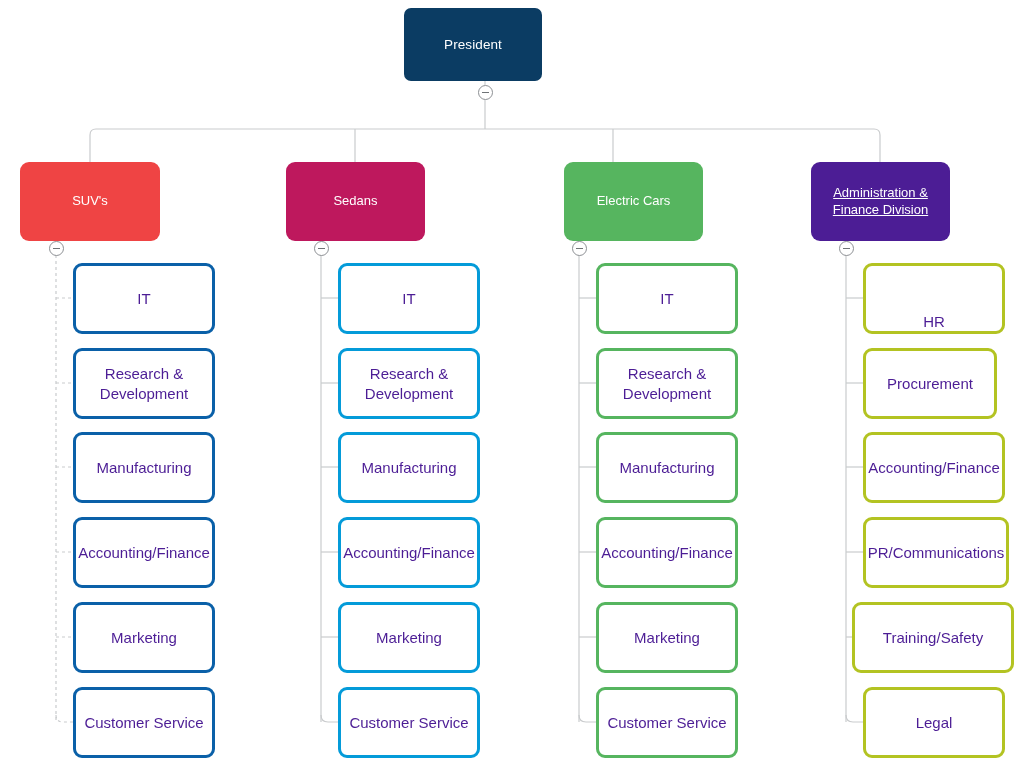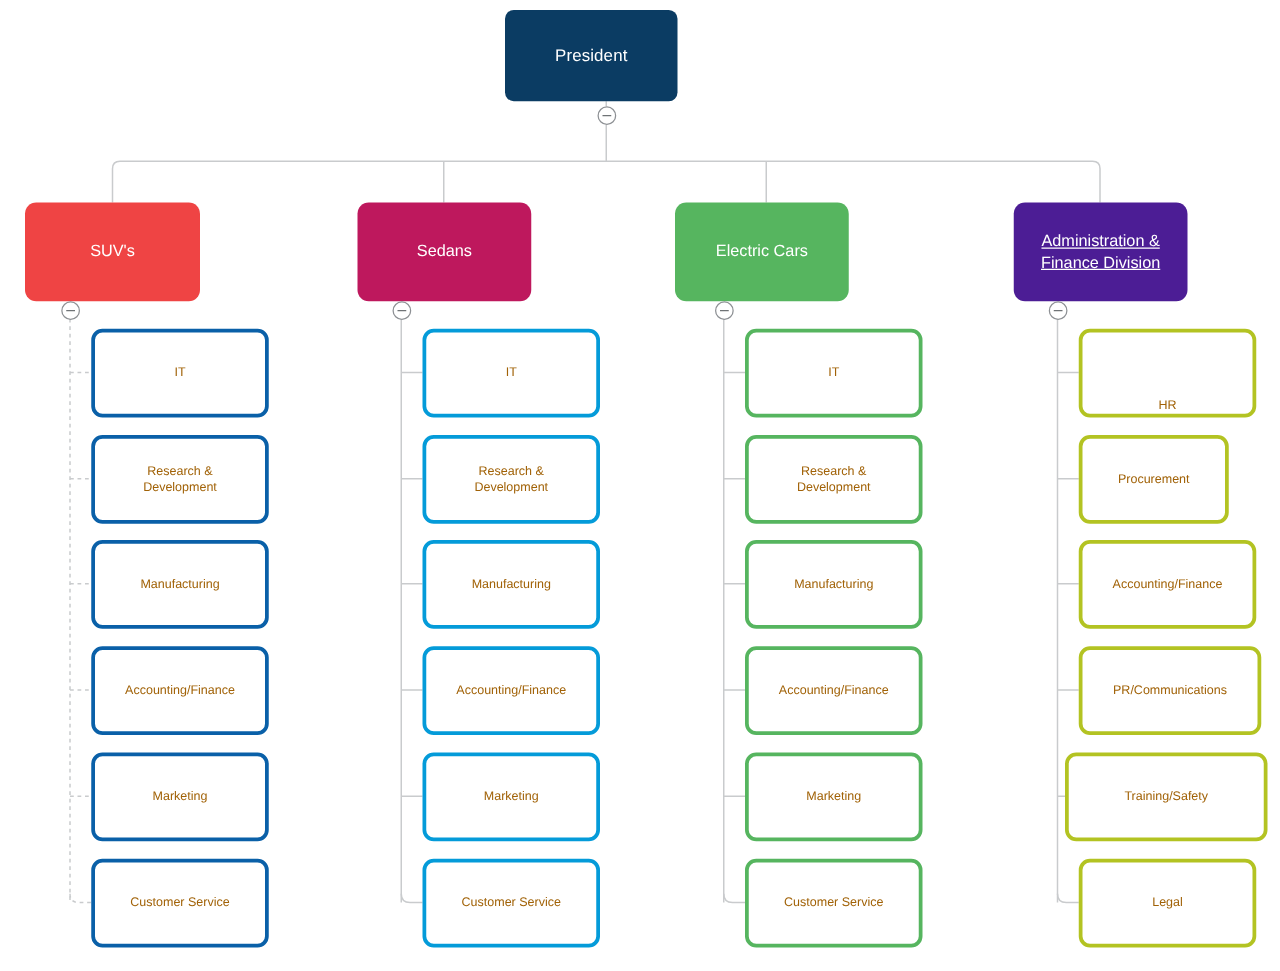--- a/index.html
+++ b/index.html
@@ -52,22 +52,22 @@
   .node-division {
     color: #ffffff;
     font-size: 13px;
     border-radius: 9px;
     line-height: 1.28;
     padding: 0 8px;
   }
 
   .node-leaf {
     background: #ffffff;
-    color: #a16207;
-    font-size: 10px;
+    color: #4c1d95;
+    font-size: 15px;
     border-style: solid;
     border-width: 3px;
     border-radius: 9px;
     line-height: 1.3;
     padding: 0 6px;
   }
 
   .node-label {
     display: block;
     white-space: pre-line;
@@ -197,21 +197,21 @@
   <div class="node node-leaf" style="left:338px; top:517px; width:142px; height:71px; border-color:#049bd9;">
     <span class="node-label">Accounting/Finance</span>
   </div>
   <div class="node node-leaf" style="left:338px; top:602px; width:142px; height:71px; border-color:#049bd9;">
     <span class="node-label">Marketing</span>
   </div>
   <div class="node node-leaf" style="left:338px; top:687px; width:142px; height:71px; border-color:#049bd9;">
     <span class="node-label">Customer Service</span>
   </div>
 
-  <div class="node node-division" style="left:540px; top:162px; width:139px; height:79px; background:#56b55f;">
+  <div class="node node-division" style="left:564px; top:162px; width:139px; height:79px; background:#56b55f;">
     <span class="node-label">Electric Cars</span>
   </div>
   <div class="collapse-toggle" style="left:572px; top:241px;">
     <span class="minus-bar"></span>
   </div>
 
   <div class="node node-leaf" style="left:596px; top:263px; width:142px; height:71px; border-color:#56b55f;">
     <span class="node-label">IT</span>
   </div>
   <div class="node node-leaf" style="left:596px; top:348px; width:142px; height:71px; border-color:#56b55f;">
@@ -235,21 +235,21 @@
     <span class="node-label">Administration &amp;
 Finance Division</span>
   </div>
   <div class="collapse-toggle" style="left:839px; top:241px;">
     <span class="minus-bar"></span>
   </div>
 
   <div class="node node-leaf" style="left:863px; top:263px; width:142px; height:71px; border-color:#b3c322;align-items:flex-end;">
     <span class="node-label">HR</span>
   </div>
-  <div class="node node-leaf" style="left:863px; top:348px; width:120px; height:71px; border-color:#b3c322;">
+  <div class="node node-leaf" style="left:863px; top:348px; width:134px; height:71px; border-color:#b3c322;">
     <span class="node-label">Procurement</span>
   </div>
   <div class="node node-leaf" style="left:863px; top:432px; width:142px; height:71px; border-color:#b3c322;">
     <span class="node-label">Accounting/Finance</span>
   </div>
   <div class="node node-leaf" style="left:863px; top:517px; width:146px; height:71px; border-color:#b3c322;justify-content:center;">
     <span class="node-label">PR/Communications</span>
   </div>
   <div class="node node-leaf" style="left:852px; top:602px; width:162px; height:71px; border-color:#b3c322;">
     <span class="node-label">Training/Safety</span>

